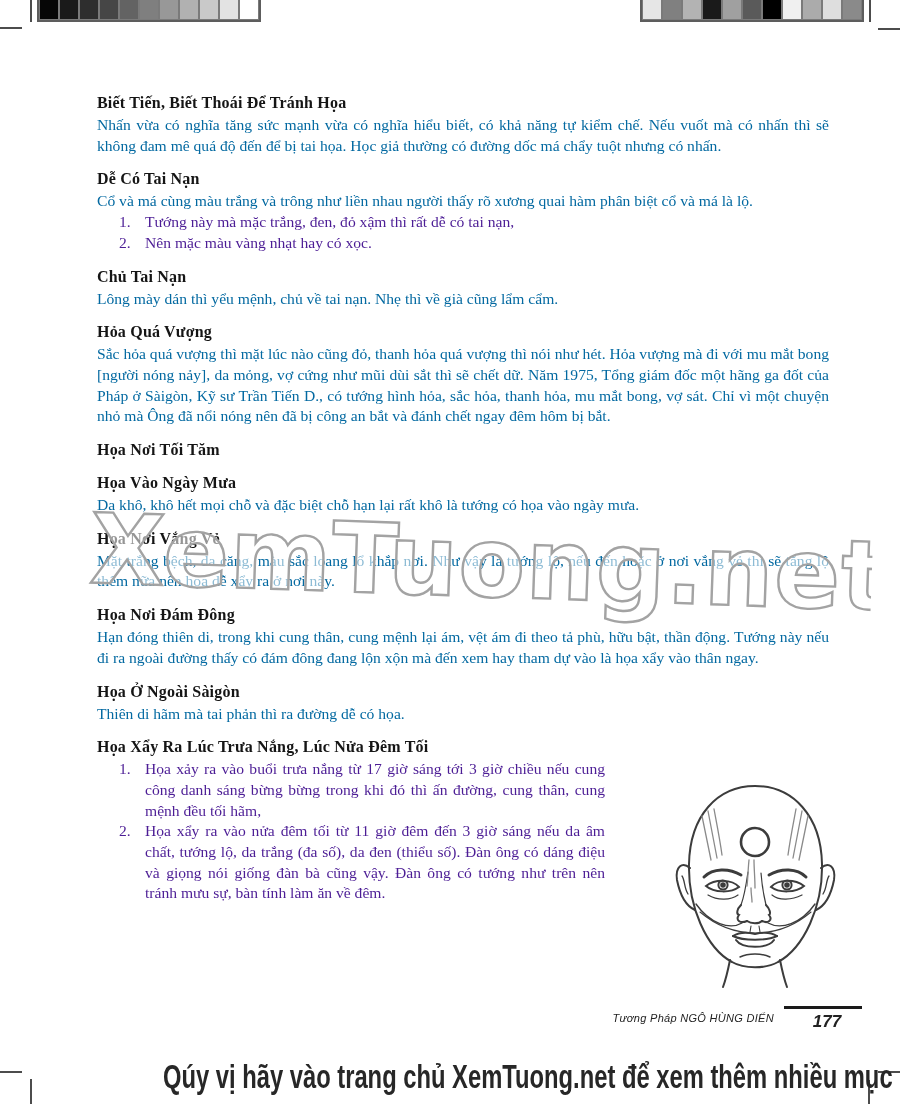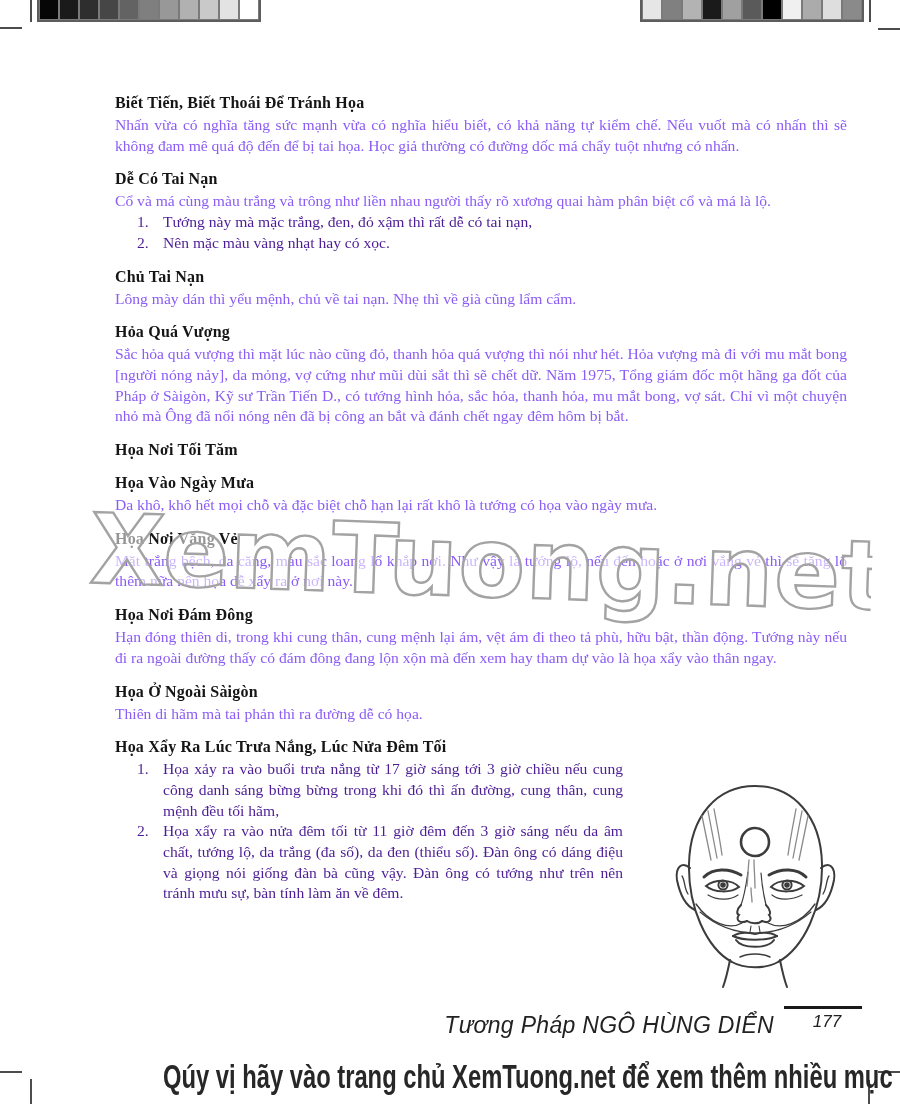--- a/index.html
+++ b/index.html
@@ -8,28 +8,28 @@
     font-family:"Liberation Serif","DejaVu Serif",serif;color:#1c1c1c;
     overflow:hidden;
   }
   
   .calib-bar{position:absolute;display:flex;background:#7a7a7a;border:2px solid #5d5d5d;border-top:none;gap:2px;padding:0 1px 1px 1px;}
   .calib-bar .sq{width:18px;height:19px;}
   .calib-left{left:37px;top:0;}
   .calib-right{left:640px;top:0;}
   .mark{position:absolute;background:#4c4c4c;}
   
-  .content{position:absolute;left:115px;top:92px;width:732px;}
+  .content{position:absolute;left:97px;top:92px;width:732px;}
   .content section{margin:0 0 12px 0;}
   .content h3{
     font-size:16px;line-height:21px;margin:0 0 2px 0;font-weight:bold;color:#151515;
     letter-spacing:.2px;
   }
   .content p{
-    font-size:15.6px;line-height:20.7px;margin:0;text-align:justify;color:#8b5cf6;
+    font-size:15.6px;line-height:20.7px;margin:0;text-align:justify;color:#0369a1;
   }
   .content ol{
     margin:0;padding:0 0 0 22px;list-style:none;counter-reset:item;
   }
   .content ol li{
     counter-increment:item;font-size:15.6px;line-height:20.7px;text-align:justify;
     position:relative;padding-left:26px;color:#4c1d95;
   }
   .content ol li::before{
     content:counter(item) ".";position:absolute;left:0;top:0;
@@ -45,24 +45,24 @@
     font-weight:bold;font-size:97px;letter-spacing:1px;
     fill:rgba(255,255,255,0.55);stroke:#a3a3a3;stroke-width:2.4px;
   }
   
   .face-figure{position:absolute;left:638px;top:776px;z-index:2;}
   
   .footer{
     position:absolute;right:38px;top:1006px;display:flex;align-items:flex-start;
     font-family:"Liberation Sans","DejaVu Sans",sans-serif;font-style:italic;color:#222;
   }
-  .footer .book-title{font-size:23px;padding-top:6px;letter-spacing:.3px;}
+  .footer .book-title{font-size:11px;padding-top:6px;letter-spacing:.3px;}
   .footer .page-num{
     font-size:17px;border-top:3px solid #1a1a1a;margin-left:10px;
-    padding:3px 6px 0 14px;min-width:58px;text-align:center;
+    padding:3px 6px 0 14px;min-width:58px;text-align:center;font-weight:bold;
   }
   
   .banner{
     position:absolute;left:0;top:1058px;width:900px;text-align:center;
   }
   .banner .banner-text{
     display:inline-block;transform:scaleX(.72);transform-origin:center;
     font-family:"Liberation Sans","DejaVu Sans",sans-serif;font-weight:bold;
     font-size:33px;letter-spacing:0;color:#272727;white-space:nowrap;
   }

